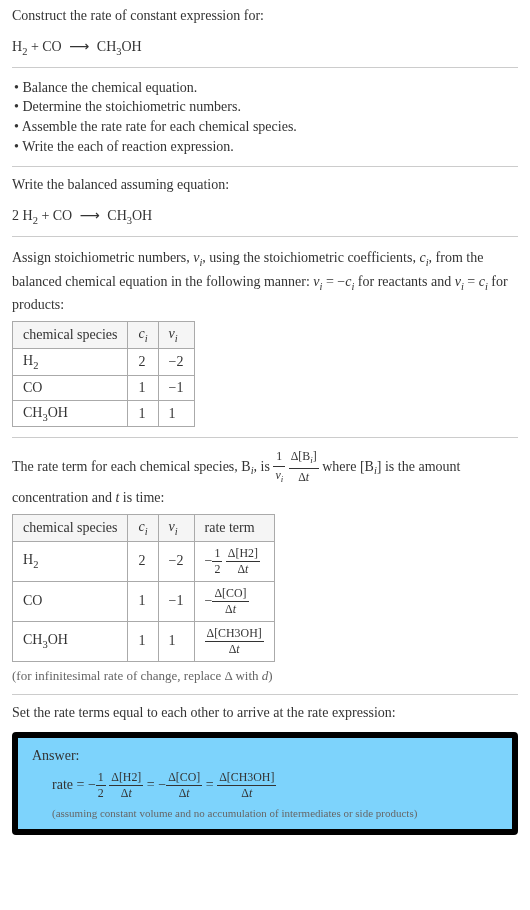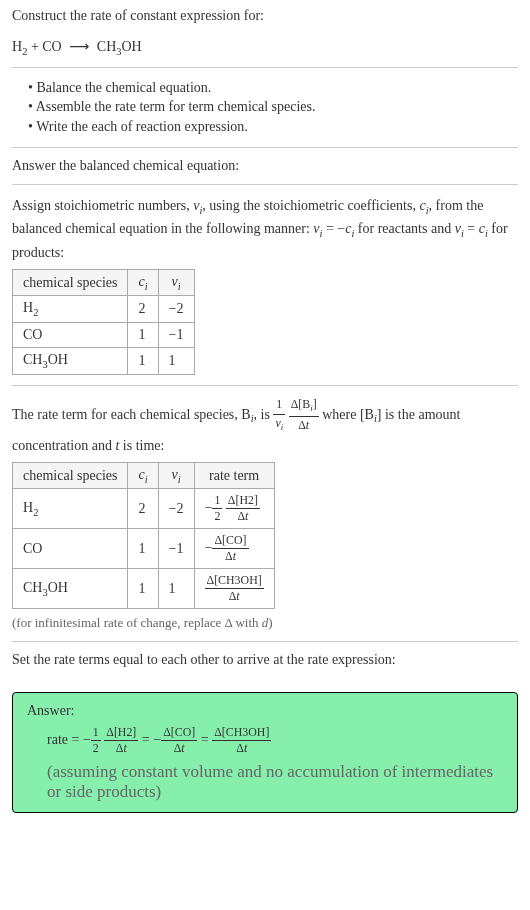--- a/index.html
+++ b/index.html
@@ -31,36 +31,35 @@
       font-style: italic;
     }
     .arrow {
       display: inline-block;
       margin: 0 4px;
     }
     .bullet-list {
       margin-top: 4px;
     }
     .bullet-item {
-      margin-left: 16px;
+      margin-left: 2px;
       line-height: 1.4;
     }
     table {
       border-collapse: collapse;
       margin: 6px 0;
     }
     th, td {
       border: 1px solid #aaa;
       padding: 4px 10px;
       text-align: left;
       font-weight: normal;
     }
     th {
       background: #f5f5f5;
-      text-align: center;
     }
     .frac {
       display: inline-block;
       vertical-align: middle;
       text-align: center;
       font-size: 0.85em;
     }
     .frac .num {
       display: block;
       border-bottom: 1px solid #333;
@@ -69,34 +68,34 @@
     .frac .den {
       display: block;
       padding: 0 2px;
     }
     .small-note {
       font-size: 13px;
       color: #666;
       margin-top: 2px;
     }
     .answer-box {
-      background: #86efac;
-      border: 1px solid #000000;
+      background: #7dd3fc;
+      border: 6px solid #000000;
       border-radius: 4px;
       padding: 10px 14px;
-      margin-top: 24px;
+      margin-top: 11px;
     }
     .answer-label {
       margin-bottom: 6px;
     }
     .answer-content {
       margin-left: 20px;
     }
     .answer-note {
-      font-size: 17px;
+      font-size: 11px;
       color: #666;
       margin-top: 6px;
       margin-left: 20px;
     }
     .para {
       line-height: 1.5;
     }
     .eq-line {
       margin-top: 14px;
     }
@@ -107,29 +106,31 @@
 <div class="section">
   <div>Construct the rate of constant expression for:</div>
   <div class="eq-line">H<span class="sub">2</span> + CO <span class="arrow">⟶</span> CH<span class="sub">3</span>OH</div>
 </div>
 
 <hr>
 
 <div class="section">
   <div class="bullet-list">
     <div class="bullet-item">• Balance the chemical equation.</div>
-    <div class="bullet-item">• Assemble the rate term for term chemical species.</div>
+    <div class="bullet-item">• Determine the stoichiometric numbers.</div>
+    <div class="bullet-item">• Assemble the rate rate for each chemical species.</div>
     <div class="bullet-item">• Write the each of reaction expression.</div>
   </div>
 </div>
 
 <hr>
 
 <div class="section">
-  <div>Answer the balanced chemical equation:</div>
+  <div>Write the balanced assuming equation:</div>
+  <div class="eq-line">2 H<span class="sub">2</span> + CO <span class="arrow">⟶</span> CH<span class="sub">3</span>OH</div>
 </div>
 
 <hr>
 
 <div class="section para">Assign stoichiometric numbers, <span class="italic">ν<span class="sub">i</span></span>, using the stoichiometric coefficients, <span class="italic">c<span class="sub">i</span></span>, from the balanced chemical equation in the following manner: <span class="italic">ν<span class="sub">i</span></span> = −<span class="italic">c<span class="sub">i</span></span> for reactants and <span class="italic">ν<span class="sub">i</span></span> = <span class="italic">c<span class="sub">i</span></span> for products:</div>
 
 <table>
   <tbody>
       <tr>
     <th>chemical species</th>

